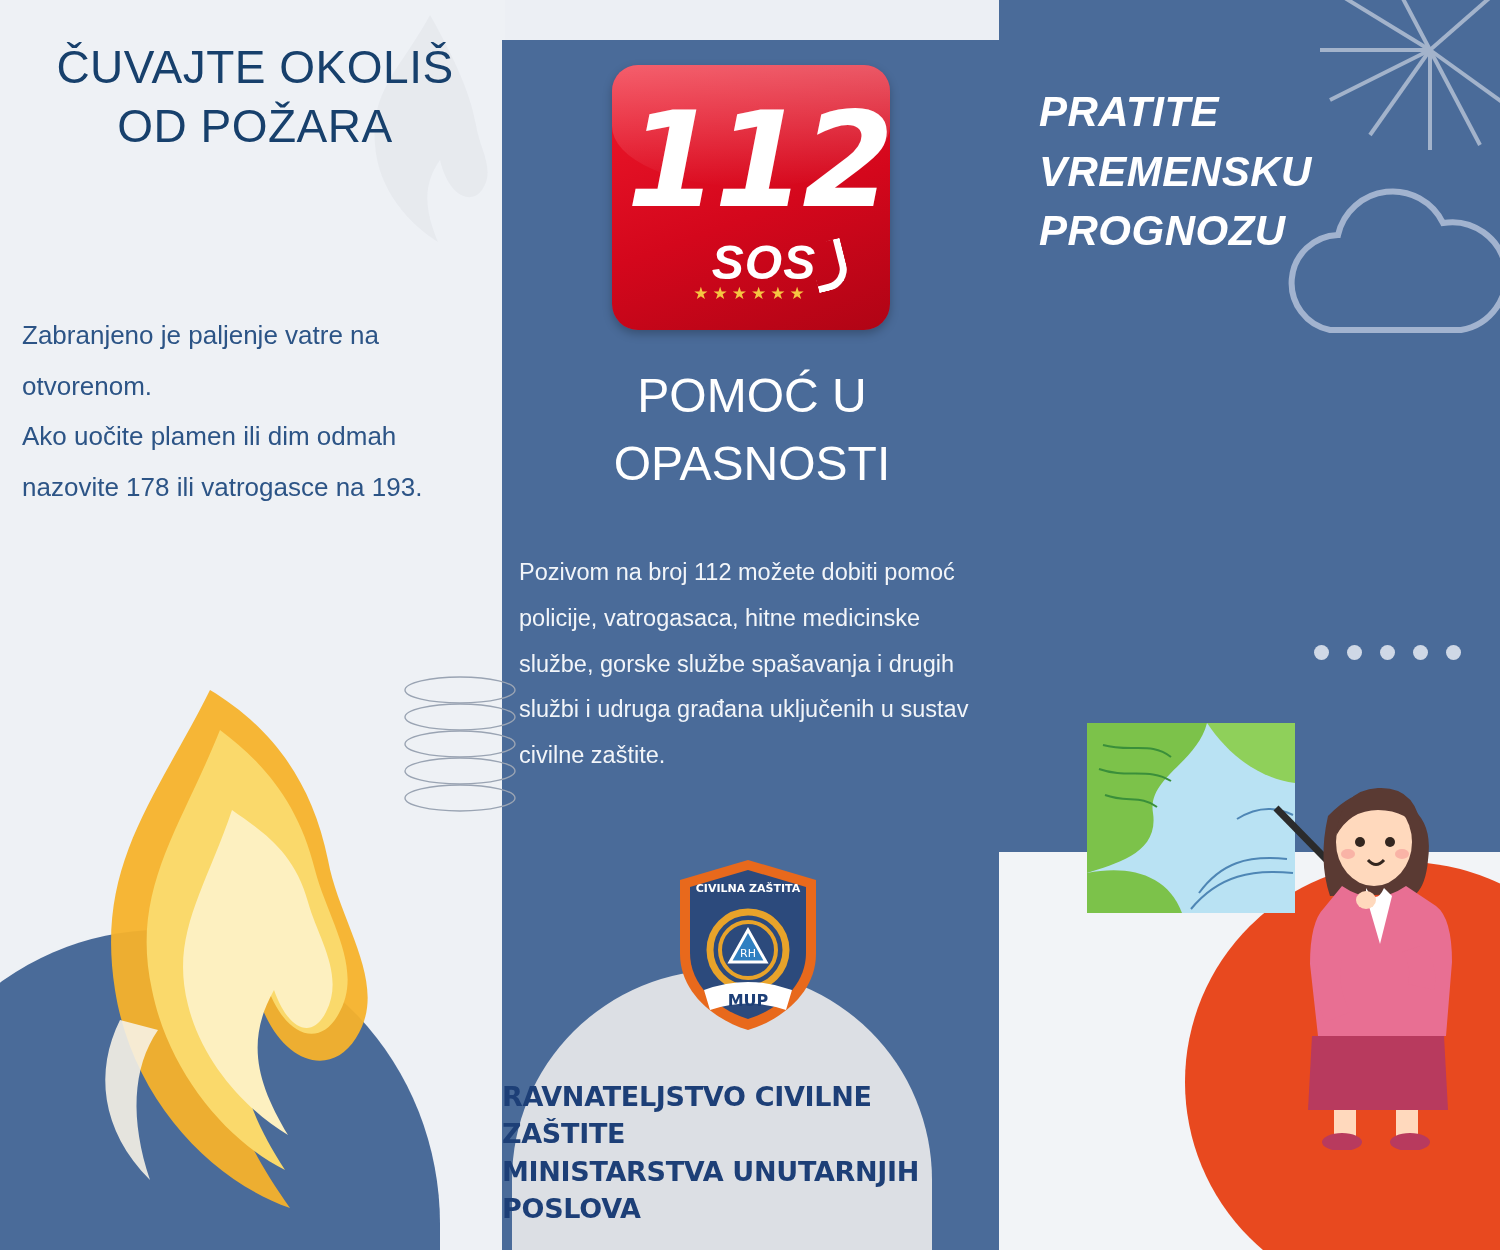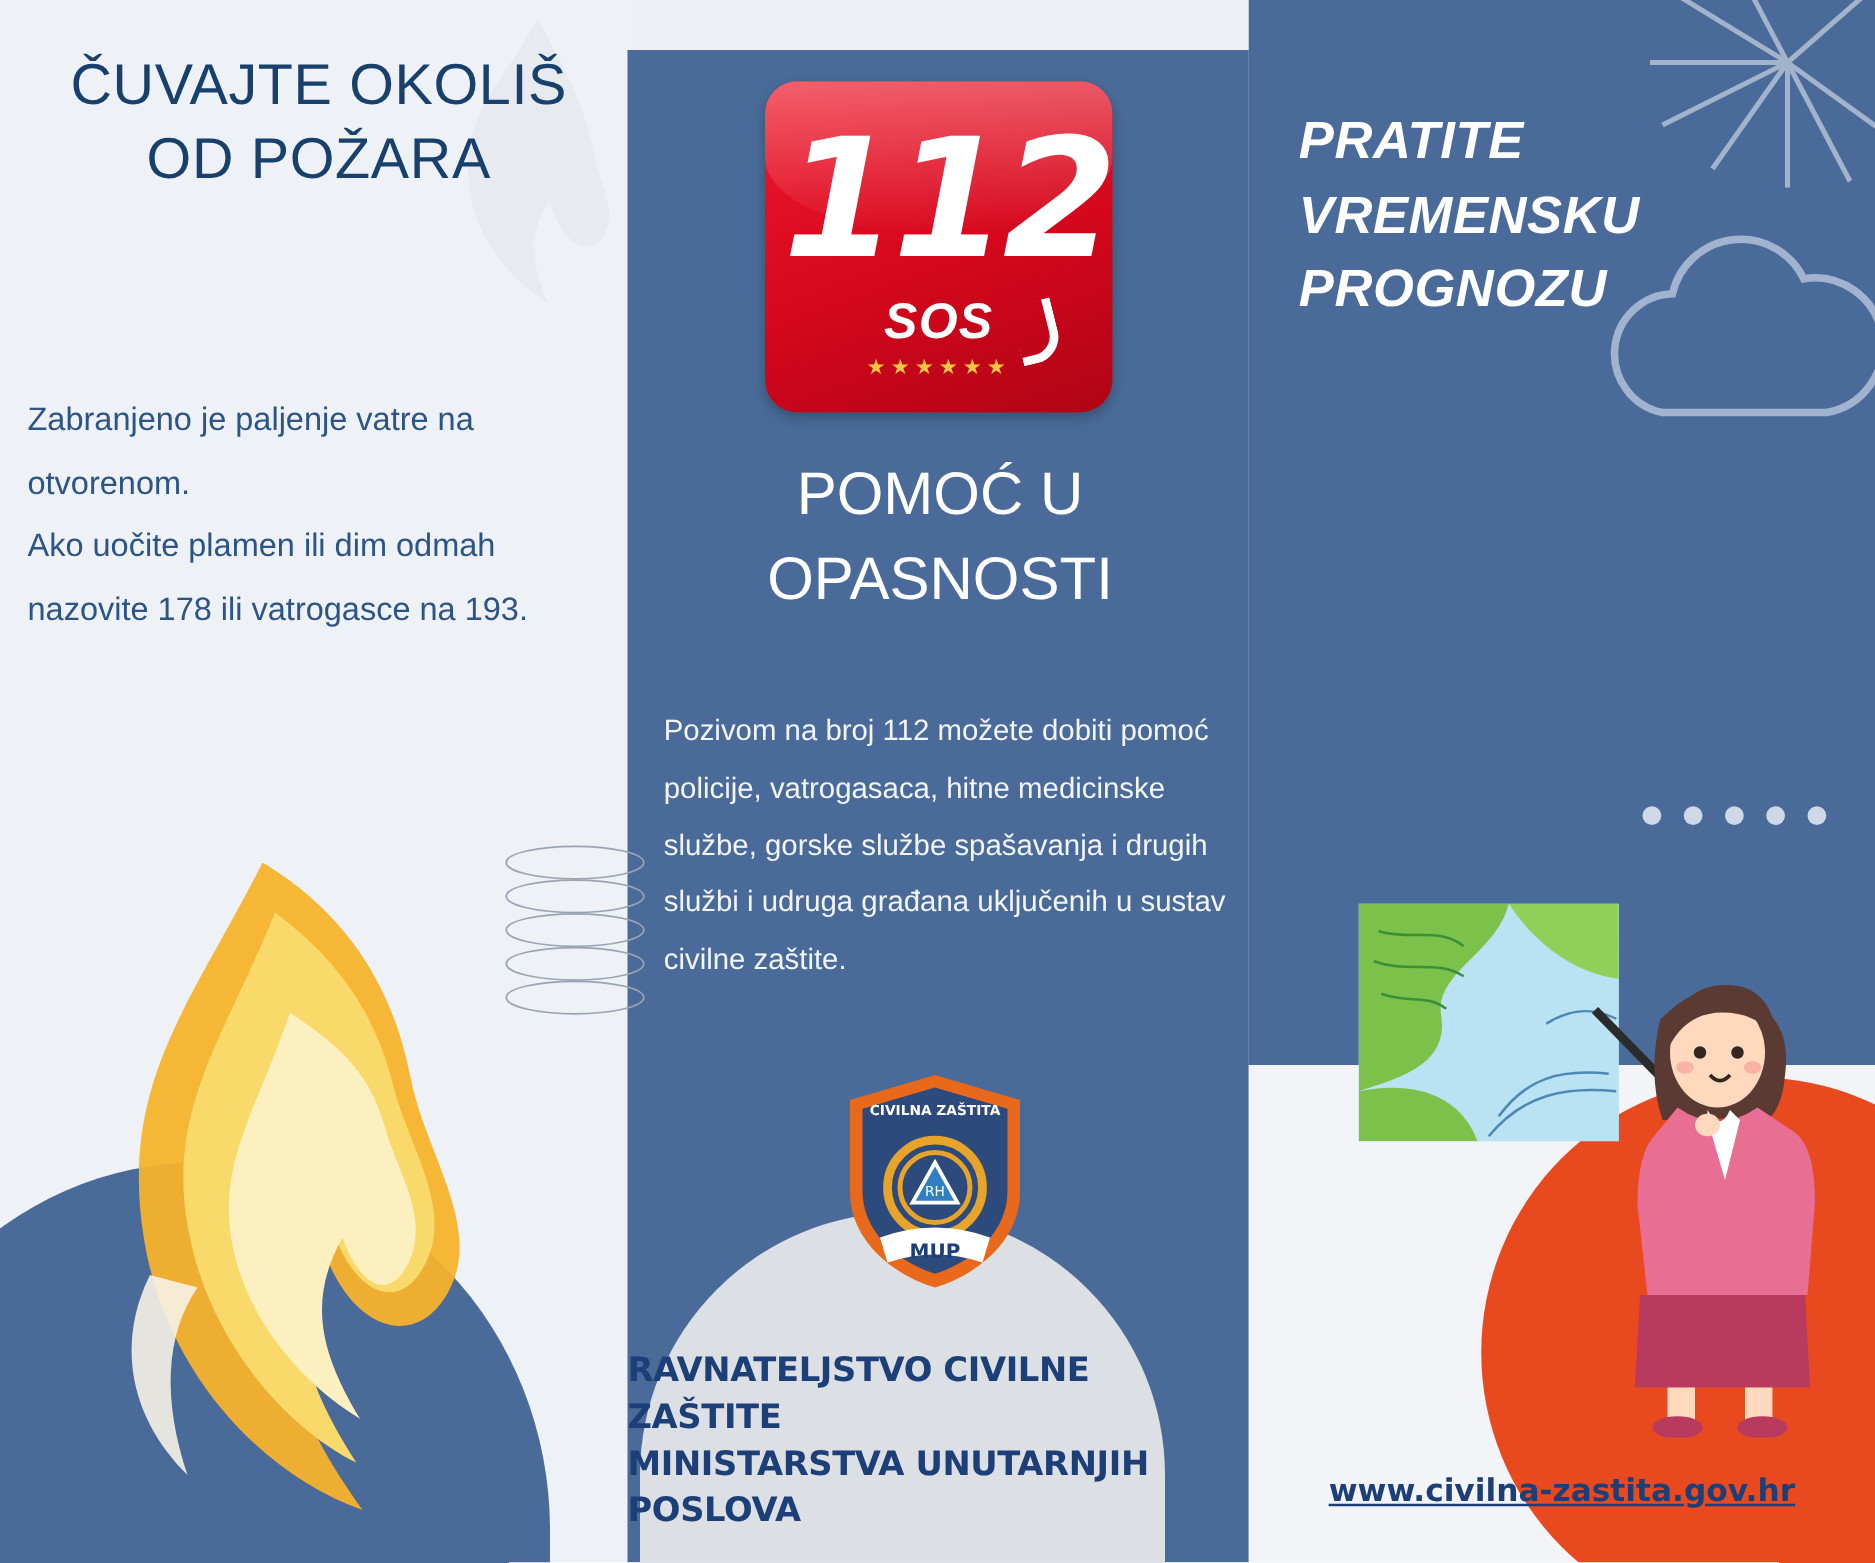--- a/index.html
+++ b/index.html
@@ -159,25 +159,25 @@
     text-align: right;
     color: #fff;
     font-family: "DejaVu Sans", sans-serif;
     font-size: 132px;
     font-weight: bold;
     font-style: italic;
     letter-spacing: -4px;
   }
   .logo112 .sos {
     position: absolute;
-    left: 0; top: 170px;
+    left: 13px; top: 170px;
     width: 100%;
     text-align: center;
     color: #fff;
-    font-size: 40px;
+    font-size: 48px;
     font-weight: bold;
     font-style: italic;
     letter-spacing: 1px;
   }
   .logo112 .stars {
     position: absolute;
     left: 0; top: 218px;
     width: 100%;
     text-align: center;
     color: #f5c542;
@@ -204,21 +204,21 @@
     font-weight: 400;
   }
   .center-body {
     position: absolute;
     left: 17px; top: 550px;
     width: 480px;
     color: #f2f5f9;
     font-size: 23.5px;
     line-height: 1.95;
   }
-  .center-body p { margin: 12px; }
+  .center-body p { margin: 0; }
 
   
   .cz-emblem {
     position: absolute;
     left: 676px; top: 858px;
     width: 144px; height: 175px;
   }
   .org-lines {
     position: absolute;
     left: 502px; top: 1078px;
@@ -444,15 +444,14 @@
     <path d="M48 210 q-8 34 8 62 l24 -10 q-14 -26 -8 -52 z" fill="#e86f93"></path>
     <path d="M150 196 q20 16 14 44 l-26 -6 q4 -20 -6 -32 z" fill="#e86f93"></path>
     <ellipse cx="96" cy="150" rx="10" ry="9" fill="#ffd9bd"></ellipse>
     <path d="M42 286 h132 l4 74 h-140 z" fill="#b83a5e"></path>
     <rect x="64" y="360" width="22" height="30" fill="#ffd9bd"></rect>
     <rect x="126" y="360" width="22" height="30" fill="#ffd9bd"></rect>
     <ellipse cx="72" cy="392" rx="20" ry="9" fill="#b83a5e"></ellipse>
     <ellipse cx="140" cy="392" rx="20" ry="9" fill="#b83a5e"></ellipse>
   </svg>
 
-  <div class="website">www.civilna-zastita.gov.hr</div>
 
 </div>
 
 </body></html>

